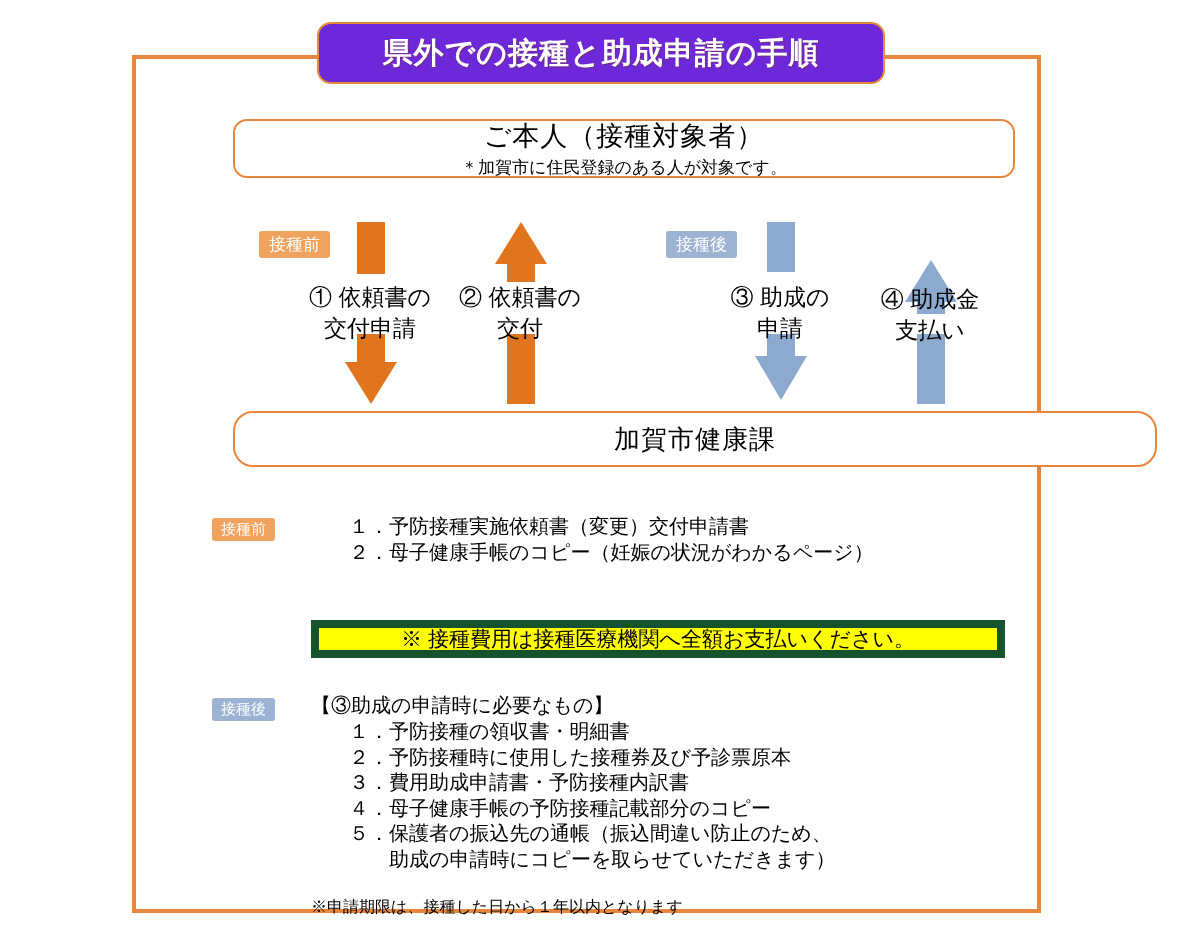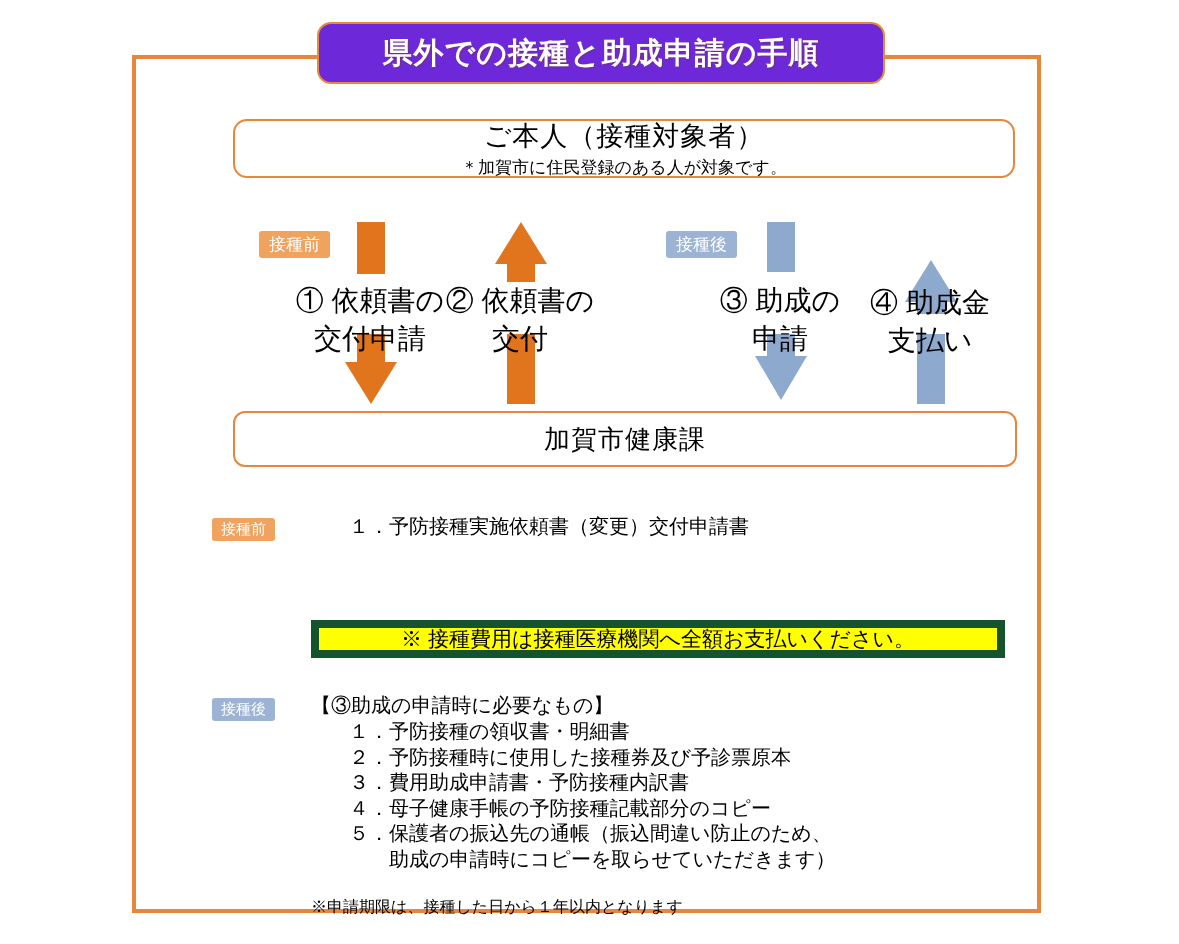--- a/index.html
+++ b/index.html
@@ -73,25 +73,25 @@
   .person-box .line2 {
     font-size: 17px;
     margin-top: 2px;
   }
 
   
   .dept-box {
     position: absolute;
     left: 233px;
     top: 411px;
-    width: 784px;
+    width: 924px;
     height: 56px;
     background: #ffffff;
     border: 2px solid #E8873C;
-    border-radius: 12px;
+    border-radius: 20px;
     box-sizing: border-box;
     display: flex;
     align-items: center;
     justify-content: center;
   }
   .dept-box .txt {
     font-size: 26px;
     letter-spacing: 1px;
   }
 
@@ -110,21 +110,21 @@
   .tag-before-flow { left: 259px; top: 231px; }
   .tag-after-flow  { left: 666px; top: 231px; }
 
   
   .arrow-col {
     position: absolute;
     width: 150px;
     text-align: center;
   }
   .arrow-col .label {
-    font-size: 28px;
+    font-size: 23px;
     line-height: 1.35;
     white-space: nowrap;
   }
 
   
   .arrow-holder {
     position: absolute;
   }
 
   
@@ -252,20 +252,21 @@
 </div>
 
 <div class="dept-box">
   <span class="txt">加賀市健康課</span>
 </div>
 
 <div class="note-tag before" style="left:212px; top:518px;">接種前</div>
 <div class="note-block" style="left:311px; top:514px; width:700px;">
   <ul class="note-list">
     <li class="indent1">１．予防接種実施依頼書（変更）交付申請書</li>
+    <li class="indent1">２．母子健康手帳のコピー（妊娠の状況がわかるページ）</li>
   </ul>
 </div>
 
 <div class="highlight">
   <span class="txt">※ 接種費用は接種医療機関へ全額お支払いください。</span>
 </div>
 
 <div class="note-tag after" style="left:212px; top:698px;">接種後</div>
 <div class="note-block" style="left:311px; top:692px; width:700px;">
   <div class="note-head">【③助成の申請時に必要なもの】</div>

